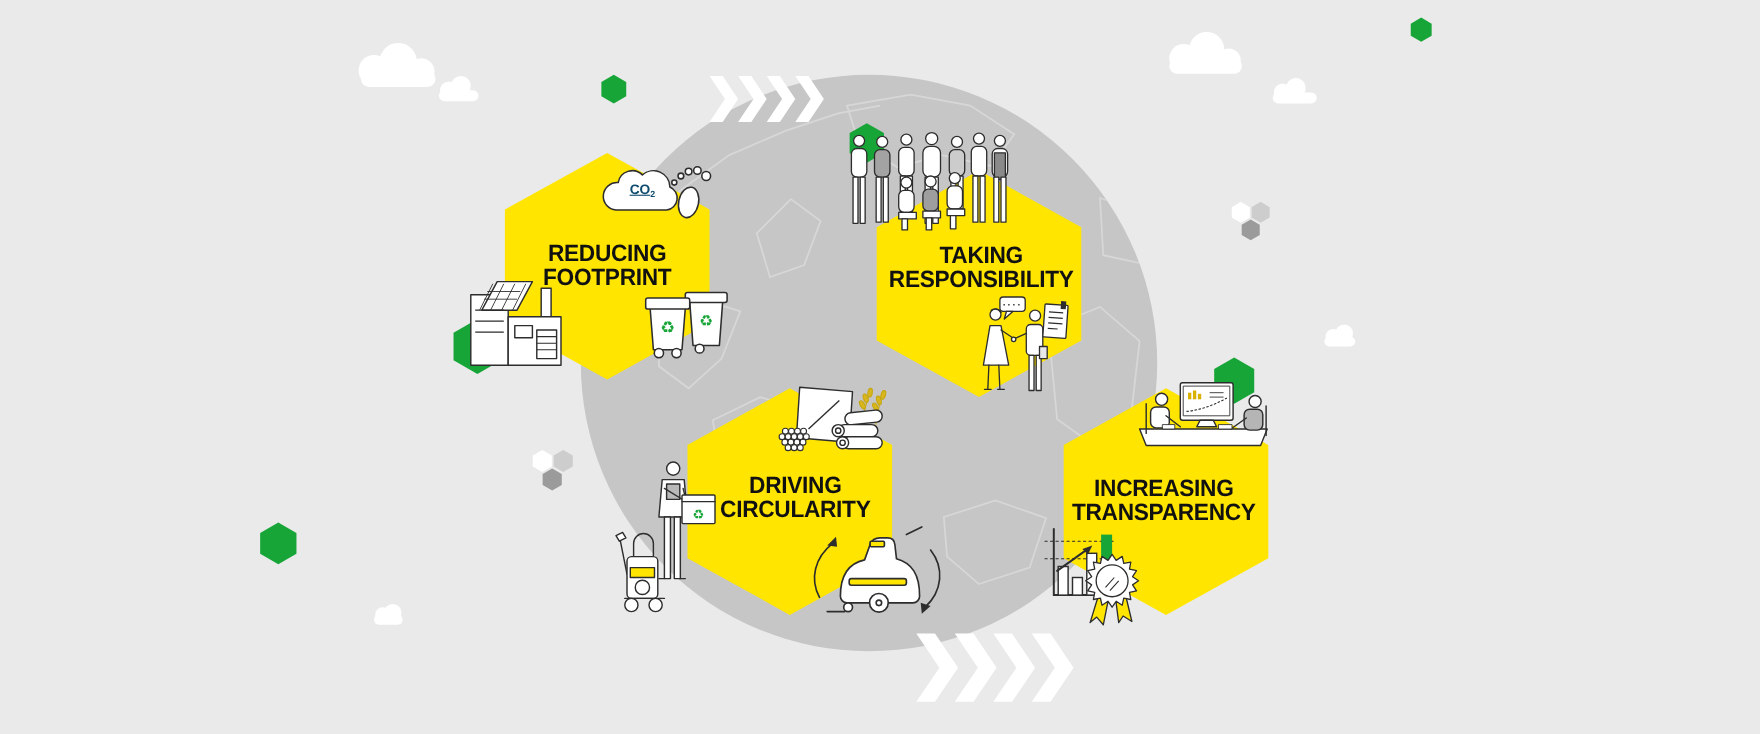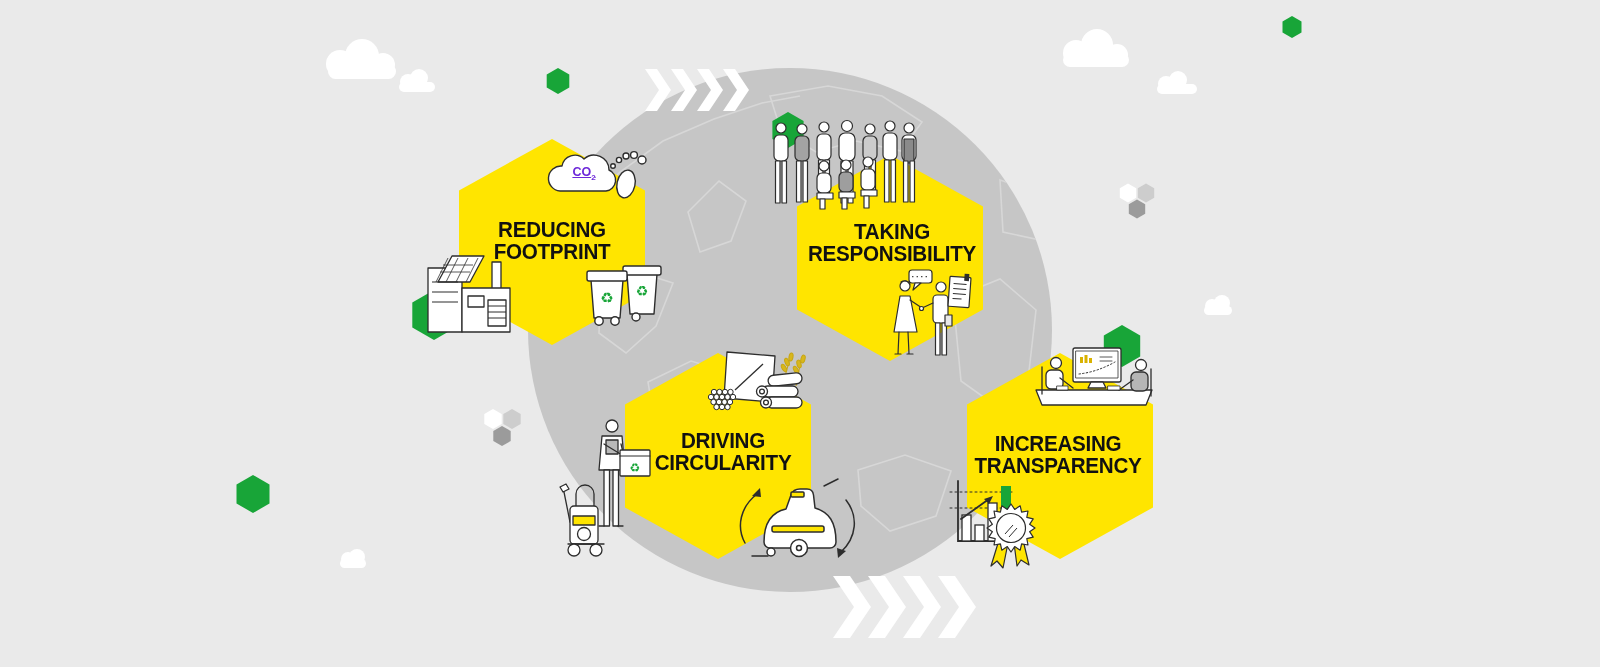--- a/index.html
+++ b/index.html
@@ -3,21 +3,21 @@
 <meta charset="utf-8">
 <style>
   html,body{margin:0;padding:0;background:#eaeaea;}
   .stage{position:relative;width:1600px;height:667px;background:#eaeaea;overflow:hidden;
          font-family:"Liberation Sans",sans-serif;}
   .scene{position:absolute;left:0;top:0;}
   .hex-label{position:absolute;transform:translateX(-50%) scaleX(.96);text-align:center;
              font-weight:bold;font-size:21.5px;line-height:22px;letter-spacing:-.3px;
              color:#111;white-space:nowrap;}
   .co2-label{position:absolute;transform:translateX(-50%);font-weight:bold;font-size:12.5px;
-             color:#6d28d9;white-space:nowrap;text-decoration:underline;}
+             color:#0c4a6e;white-space:nowrap;text-decoration:underline;}
   .co2-label sub{font-size:8px;}
   .speech-dots{position:absolute;transform:translateX(-50%);font-weight:bold;font-size:9px;
                letter-spacing:1.5px;color:#2d2d2d;line-height:9px;}
 </style>
 </head>
 <body>
 
 <div class="stage">
 
 <svg class="scene" width="1600" height="667" viewBox="0 0 1600 667">

